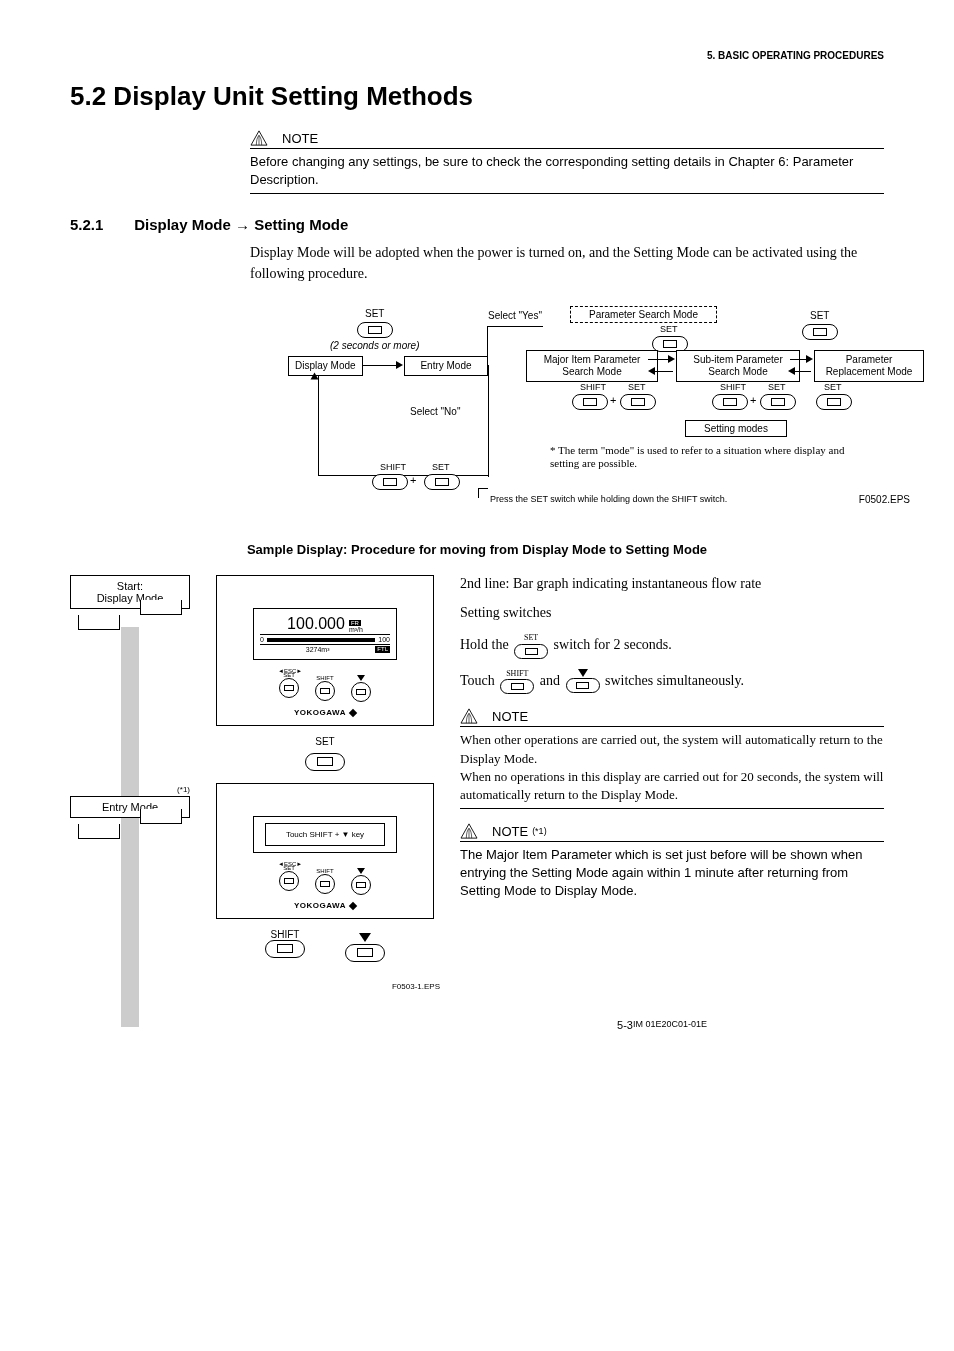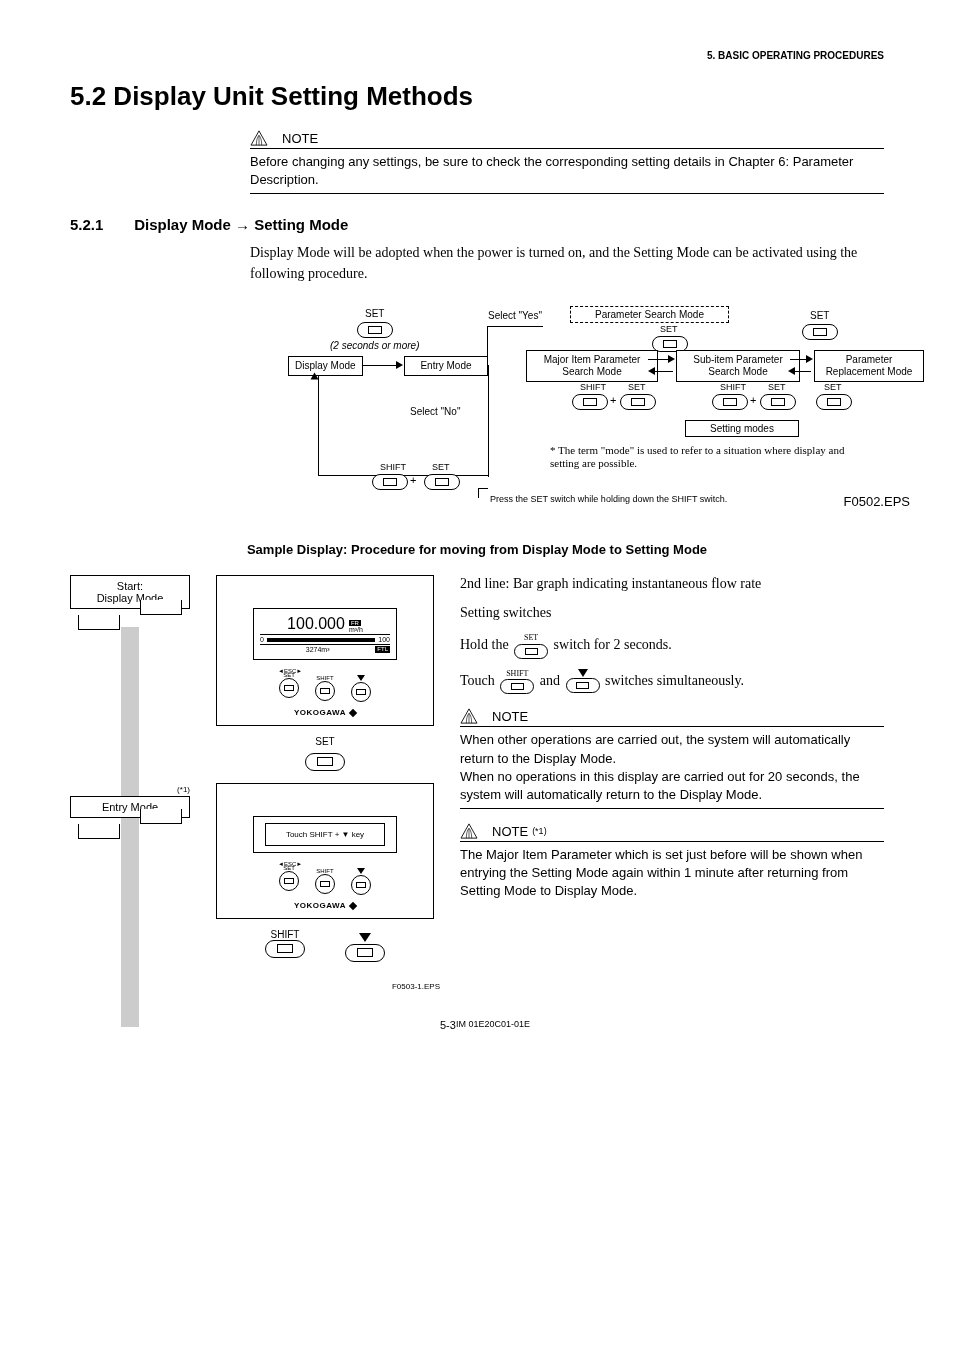--- a/index.html
+++ b/index.html
@@ -85,21 +85,21 @@
     height: 14px;
     display: flex;
     align-items: center;
     justify-content: center;
     background: #fff;
   }
   .pill-inner { width: 12px; height: 6px; border: 1px solid #000; }
   .dashed-box {
     position: absolute;
     border: 1px dashed #000;
-    padding: 2px 24px;
+    padding: 2px 18px;
     text-align: center;
   }
   .serif { font-family: "Times New Roman", serif; }
   .fig-caption {
     text-align: center;
     font-weight: bold;
     font-size: 13px;
     margin: 10px 0 18px 0;
   }
   .lower {
@@ -217,21 +217,21 @@
     display: flex; align-items: center; justify-content: center;
   }
   .inline-pill .p .i { width: 11px; height: 5px; border: 1px solid #000; }
   .inline-pill .tri { width: 0; height: 0; border-left: 5px solid transparent; border-right: 5px solid transparent; border-top: 8px solid #000; margin-bottom: 1px; }
   .note-box2 {
     margin-top: 14px;
   }
   .note-sup { font-size: 9px; vertical-align: super; }
   .footer {
     display: flex;
-    justify-content: flex-start;
+    justify-content: center;
     margin-top: 28px;
     font-size: 11px;
   }
   .footer .pn { margin-left: 370px; }
   .tiny-right { font-size: 8px; text-align: right; margin-top: 20px; }
   .arrow-right {
     position: absolute;
     width: 0; height: 0;
     border-top: 4px solid transparent;
     border-bottom: 4px solid transparent;
@@ -359,21 +359,21 @@
   <div class="flow-text" style="left:200px;top:172px;font-size:11px;">+</div>
   <div class="flow-text" style="left:222px;top:160px;font-size:9px;">SET</div>
   <div class="pill" style="left:214px;top:172px;">
       <div class="pill-inner"></div>
     </div>
 
   <div class="flow-text" style="left:280px;top:192px;font-size:9px;text-align:left;width:320px;">Press the SET switch while holding down the SHIFT switch.</div>
   <div class="hline" style="left:268px;top:186px;width:10px;"></div>
   <div class="vline" style="left:268px;top:186px;height:10px;"></div>
 
-  <div class="flow-text" style="right:0;top:192px;font-size:13px;">F0502.EPS</div>
+  <div class="flow-text" style="right:0;top:192px;font-size:10px;">F0502.EPS</div>
 </div>
 
 <div class="fig-caption">Sample Display: Procedure for moving from Display Mode to Setting Mode</div>
 
 <div class="lower">
 
   <div class="left-col">
     <div class="gray-bar"></div>
     <div class="stage-box" style="white-space:pre-line;">Start:
 Display Mode</div>
@@ -525,21 +525,21 @@
 
     <div class="note-box2">
       <div class="note-header">
         <svg class="note-icon" viewBox="0 0 20 18">
           <polygon points="10,1 19,17 1,17" fill="none" stroke="#000" stroke-width="1"></polygon>
           <path d="M7 17 C7 12 8 8 10 6 C12 8 13 12 13 17" fill="none" stroke="#000" stroke-width="0.7"></path>
           <line x1="10" y1="6" x2="10" y2="17" stroke="#000" stroke-width="0.7"></line>
         </svg>
         <span class="note-label">NOTE</span>
       </div>
-      <div class="note-body" style="white-space:pre-line;font-family:Liberation Sans, sans-serif;">When other operations are carried out, the system will automatically return to the Display Mode.
+      <div class="note-body" style="white-space:pre-line;font-family:Liberation Serif, serif;">When other operations are carried out, the system will automatically return to the Display Mode.
 When no operations in this display are carried out for 20 seconds, the system will automatically return to the Display Mode.</div>
     </div>
 
     <div class="note-box2">
       <div class="note-header">
         <svg class="note-icon" viewBox="0 0 20 18">
           <polygon points="10,1 19,17 1,17" fill="none" stroke="#000" stroke-width="1"></polygon>
           <path d="M7 17 C7 12 8 8 10 6 C12 8 13 12 13 17" fill="none" stroke="#000" stroke-width="0.7"></path>
           <line x1="10" y1="6" x2="10" y2="17" stroke="#000" stroke-width="0.7"></line>
         </svg>

